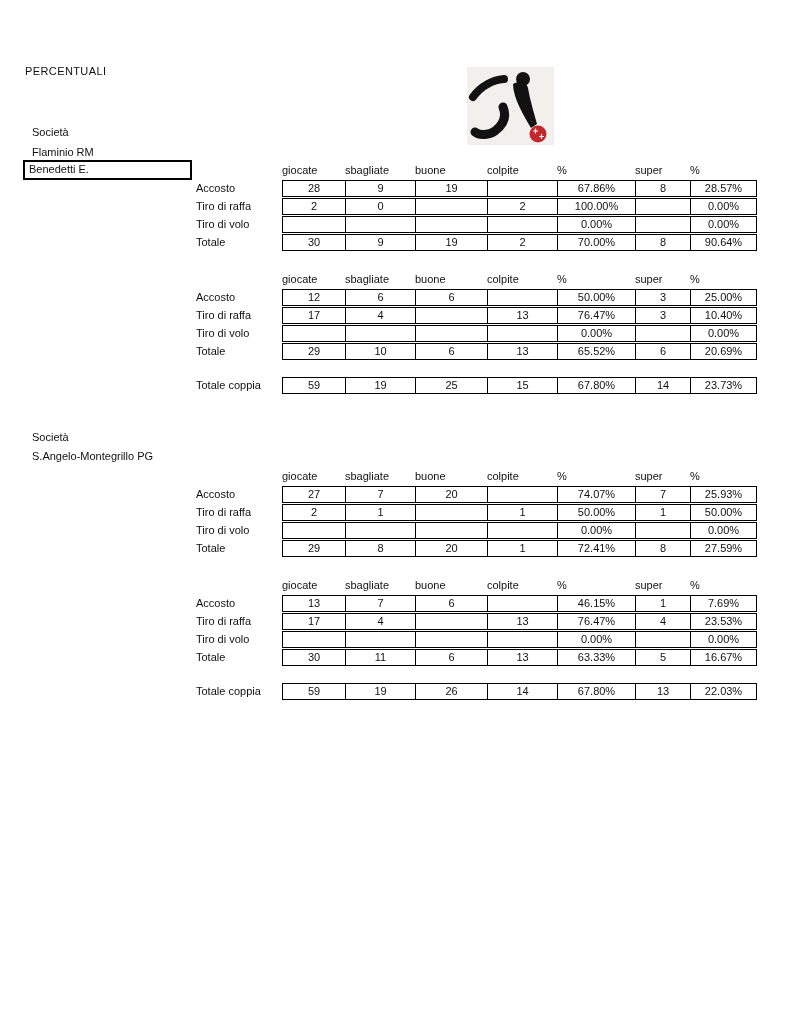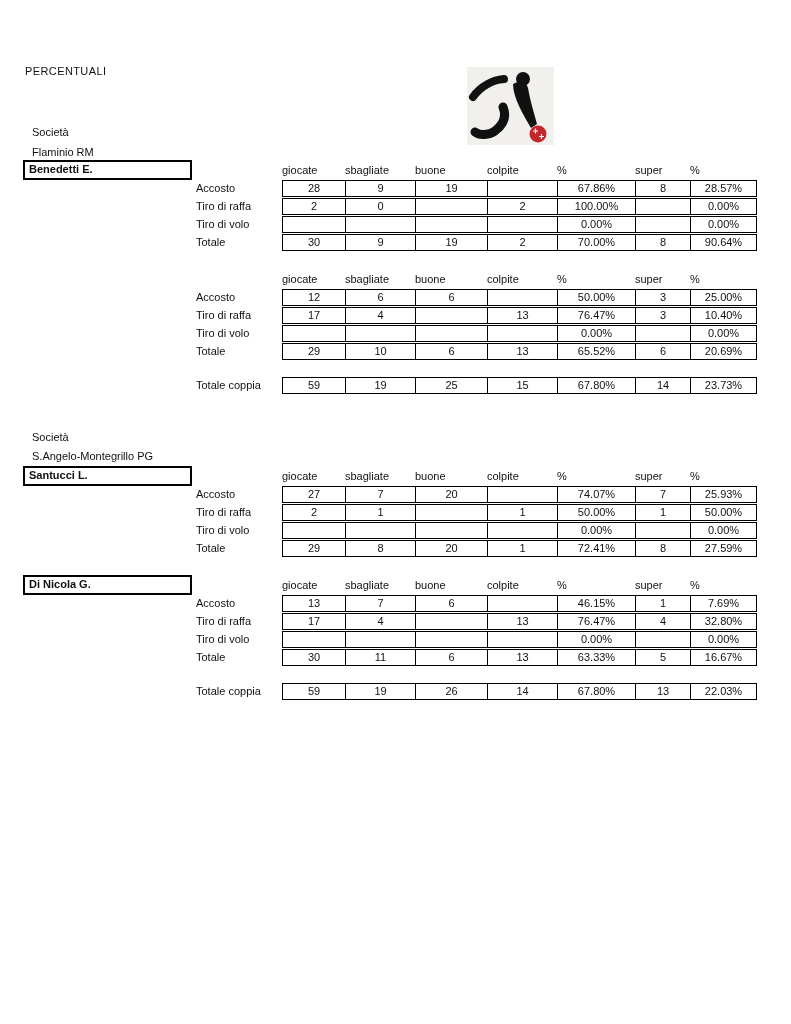--- a/index.html
+++ b/index.html
@@ -10,21 +10,21 @@
   .logo{left:467px;top:67px;width:87px;height:78px;}
   .soc{left:32px;white-space:nowrap;}
   .s1l1{top:126px}.s1l2{top:146px}
   .s2l1{top:431px}.s2l2{top:450px}
   .player{position:absolute;left:0;width:791px;height:92px;}
   .p0{top:160px}.p1{top:269px}.p2{top:466px}.p3{top:575px}
   .coppia{position:absolute;left:196px;}
   .cp1{top:377px}.cp2{top:683px}
   .name-box{position:absolute;left:23px;top:0;width:169px;height:20px;
             border:2px solid #000;box-sizing:border-box;line-height:15px;
-            padding-left:4px;overflow:hidden;background:#fff;font-weight:bold;}
+            padding-left:4px;overflow:hidden;background:#fff;}
   .grid{position:absolute;left:196px;top:2px;}
   .hrow{display:flex;height:17px;margin-bottom:1px;margin-left:86px;}
   .trow{display:flex;height:17px;margin-bottom:1px;}
   .rlabel{width:86px;line-height:17px;white-space:nowrap;}
   .hcell{box-sizing:border-box;line-height:16px;}
   .cell{box-sizing:border-box;border:1px solid #000;border-right:none;
         text-align:center;line-height:15px;overflow:hidden;}
   .cell.c6{border-right:1px solid #000;}
   .c0{width:63px}.c1{width:70px}.c2{width:72px}.c3{width:70px}
   .c4{width:78px}.c5{width:55px}.c6{width:67px}
@@ -168,21 +168,20 @@
       <div class="cell c4">67.80%</div>
       <div class="cell c5">14</div>
       <div class="cell c6">23.73%</div>
     </div>
   </div>
 
   <div class="abs soc s2l1">Società</div>
   <div class="abs soc s2l2">S.Angelo-Montegrillo PG</div>
 
   <div class="player p2">
-    <div class="name-box">Santucci L.</div>
     <div class="grid">
       <div class="hrow">
         <div class="hcell c0">giocate</div>
         <div class="hcell c1">sbagliate</div>
         <div class="hcell c2">buone</div>
         <div class="hcell c3">colpite</div>
         <div class="hcell c4">%</div>
         <div class="hcell c5">super</div>
         <div class="hcell c6">%</div>
       </div>
@@ -223,21 +222,20 @@
         <div class="cell c2">20</div>
         <div class="cell c3">1</div>
         <div class="cell c4">72.41%</div>
         <div class="cell c5">8</div>
         <div class="cell c6">27.59%</div>
       </div>
     </div>
   </div>
 
   <div class="player p3">
-    <div class="name-box">Di Nicola G.</div>
     <div class="grid">
       <div class="hrow">
         <div class="hcell c0">giocate</div>
         <div class="hcell c1">sbagliate</div>
         <div class="hcell c2">buone</div>
         <div class="hcell c3">colpite</div>
         <div class="hcell c4">%</div>
         <div class="hcell c5">super</div>
         <div class="hcell c6">%</div>
       </div>
@@ -252,21 +250,21 @@
         <div class="cell c6">7.69%</div>
       </div>
       <div class="trow">
         <div class="rlabel">Tiro di raffa</div>
         <div class="cell c0">17</div>
         <div class="cell c1">4</div>
         <div class="cell c2"></div>
         <div class="cell c3">13</div>
         <div class="cell c4">76.47%</div>
         <div class="cell c5">4</div>
-        <div class="cell c6">32.80%</div>
+        <div class="cell c6">23.53%</div>
       </div>
       <div class="trow">
         <div class="rlabel">Tiro di volo</div>
         <div class="cell c0"></div>
         <div class="cell c1"></div>
         <div class="cell c2"></div>
         <div class="cell c3"></div>
         <div class="cell c4">0.00%</div>
         <div class="cell c5"></div>
         <div class="cell c6">0.00%</div>

